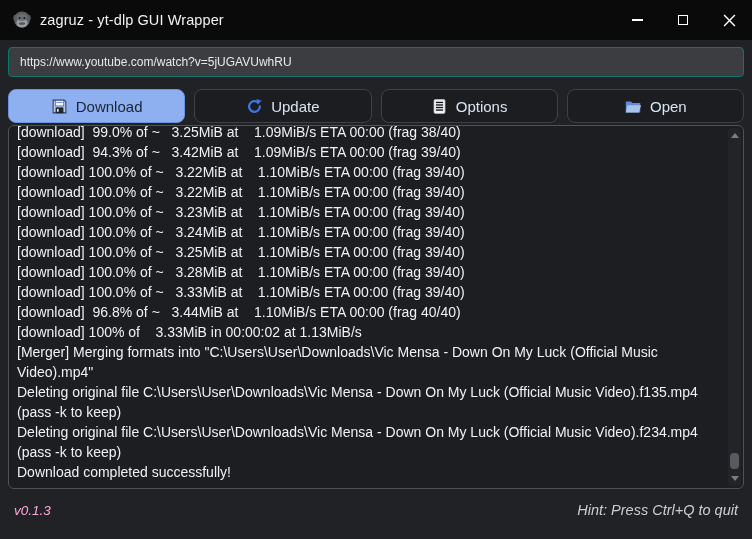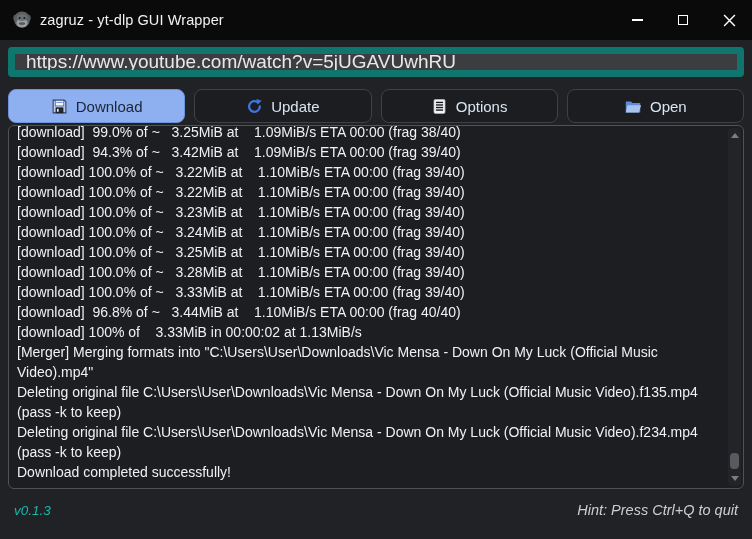--- a/index.html
+++ b/index.html
@@ -14,22 +14,22 @@
   }
   .app-icon { width:20px; height:20px; margin-left:12px; margin-right:8px; }
   .title-text { color:#f2f2f2; font-size:14.5px; letter-spacing:.1px; }
   .tb-spacer { flex:1; }
   .tb-btn { width:46px; height:40px; display:flex; align-items:center; justify-content:center; cursor:default; }
   .min-glyph { width:11px; height:1.4px; background:#fff; display:block; }
   .max-glyph { width:10px; height:10px; border:1.4px solid #fff; display:block; }
   
   .url-row { padding:7px 8px 0 8px; }
   .url-input {
-    width:100%; height:30px; background:#3c3d41; border:7px solid #0f766e; border-radius:4px;
-    color:#e8e8e8; font-size:19px; padding:0 11px; outline:none;
+    width:100%; height:30px; background:#3c3d41; border:1px solid #0f766e; border-radius:4px;
+    color:#e8e8e8; font-size:12px; padding:0 11px; outline:none;
     font-family:"Liberation Sans", sans-serif;
   }
   
   .toolbar {
     display:grid; grid-template-columns:repeat(4,1fr); gap:9px;
     padding:12px 8px 2px 8px;
   }
   .tool-btn {
     height:34px; border-radius:8px; background:#1b1d20; border:1px solid #404147;
     display:flex; align-items:center; justify-content:center; gap:8px;
@@ -65,21 +65,21 @@
   }
   .sb-thumb {
     position:absolute; bottom:17px; left:2px; width:9px; height:16px;
     background:#595a60; border-radius:4px;
   }
   
   .statusbar {
     height:52px; display:flex; align-items:center; justify-content:space-between;
     padding:0 14px 8px 14px; font-style:italic;
   }
-  .version { color:#14b8a6; font-size:13.5px; }
+  .version { color:#f9a8d4; font-size:13.5px; }
   .hint { color:#cdced0; font-size:14.5px; }
 </style>
 </head>
 <body>
 
 <div class="window">
 
   <div class="titlebar">
     <svg class="app-icon" viewBox="0 0 20 20">
       <circle cx="4.5" cy="8" r="3.4" fill="#4c5053"></circle>

